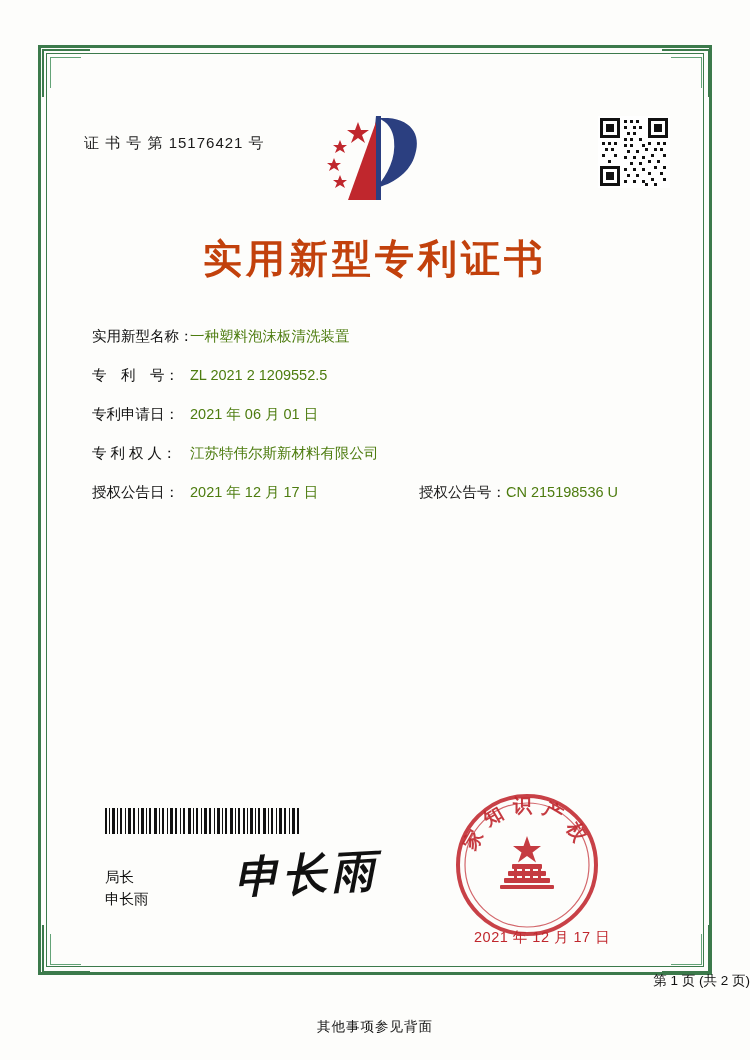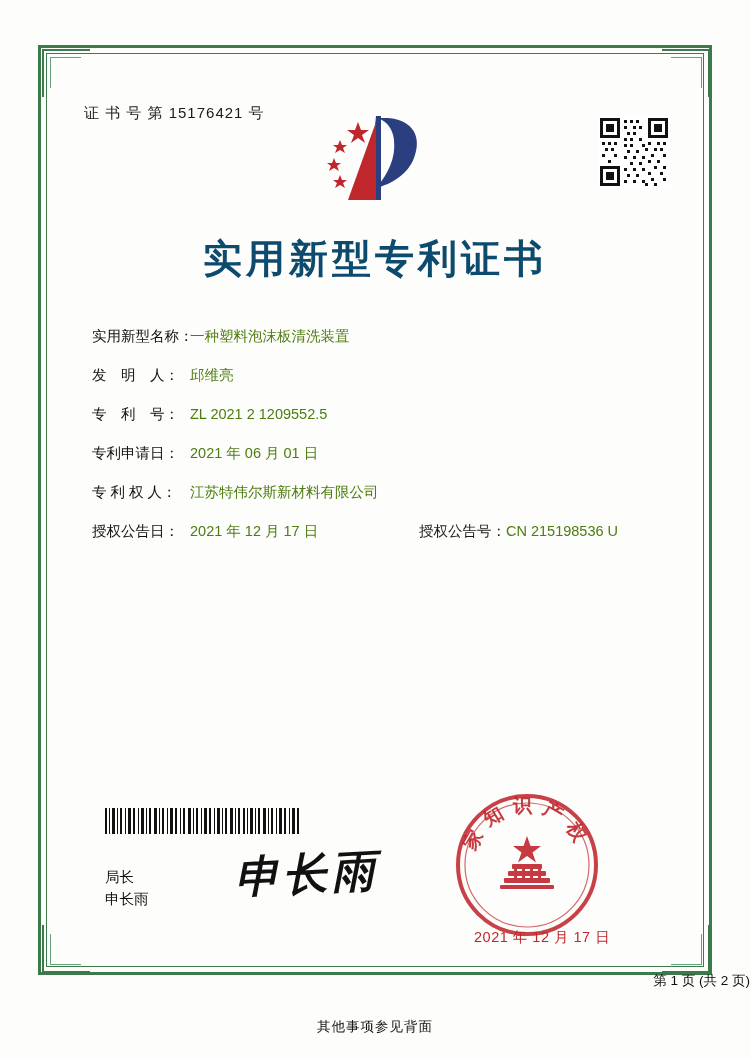--- a/index.html
+++ b/index.html
@@ -62,21 +62,21 @@
   .corner.tr::before { right: 6px; top: 6px; border-left: none; border-bottom: none; }
   .corner.bl { left: 42px;  top: 925px; border-left-width: 2px;  border-bottom-width: 2px; }
   .corner.bl::before { left: 6px; bottom: 6px; border-right: none; border-top: none; }
   .corner.br { left: 662px; top: 925px; border-right-width: 2px; border-bottom-width: 2px; }
   .corner.br::before { right: 6px; bottom: 6px; border-left: none; border-top: none; }
 
   
   .cert-no {
     position: absolute;
     left: 84px;
-    top: 104px;
+    top: 134px;
     font-size: 15px;
     letter-spacing: 1px;
     color: #1a1a1a;
     font-family: "Liberation Sans", sans-serif;
   }
 
   .logo {
     position: absolute;
     left: 318px;
     top: 112px;
@@ -94,21 +94,21 @@
 
   .title {
     position: absolute;
     left: 0;
     top: 232px;
     width: 750px;
     text-align: center;
     font-size: 39px;
     font-weight: bold;
     letter-spacing: 4px;
-    color: #0c4a6e;
+    color: #c2410c;
     font-family: "Liberation Sans", sans-serif;
   }
 
   
   .fields {
     position: absolute;
     left: 92px;
     top: 326px;
     width: 570px;
     font-size: 14.5px;
@@ -330,23 +330,20 @@
     </svg>
   </div>
 
   <div class="title">实用新型专利证书</div>
 
   <div class="fields">
     <div class="row">
       <span class="lbl w-name">实用新型名称：</span><span class="val">一种塑料泡沫板清洗装置</span>
     </div>
     <div class="row">
-      <span class="lbl w-name">发　明　人：</span><span class="val">邱维亮</span>
-    </div>
-    <div class="row">
       <span class="lbl w-name">专　利　号：</span><span class="val">ZL 2021 2 1209552.5</span>
     </div>
     <div class="row">
       <span class="lbl w-name">专利申请日：</span><span class="val">2021 年 06 月 01 日</span>
     </div>
     <div class="row">
       <span class="lbl w-name">专 利 权 人：</span><span class="val">江苏特伟尔斯新材料有限公司</span>
     </div>
     <div class="row two-col">
       <span class="lbl w-name">授权公告日：</span><span class="val">2021 年 12 月 17 日</span>

